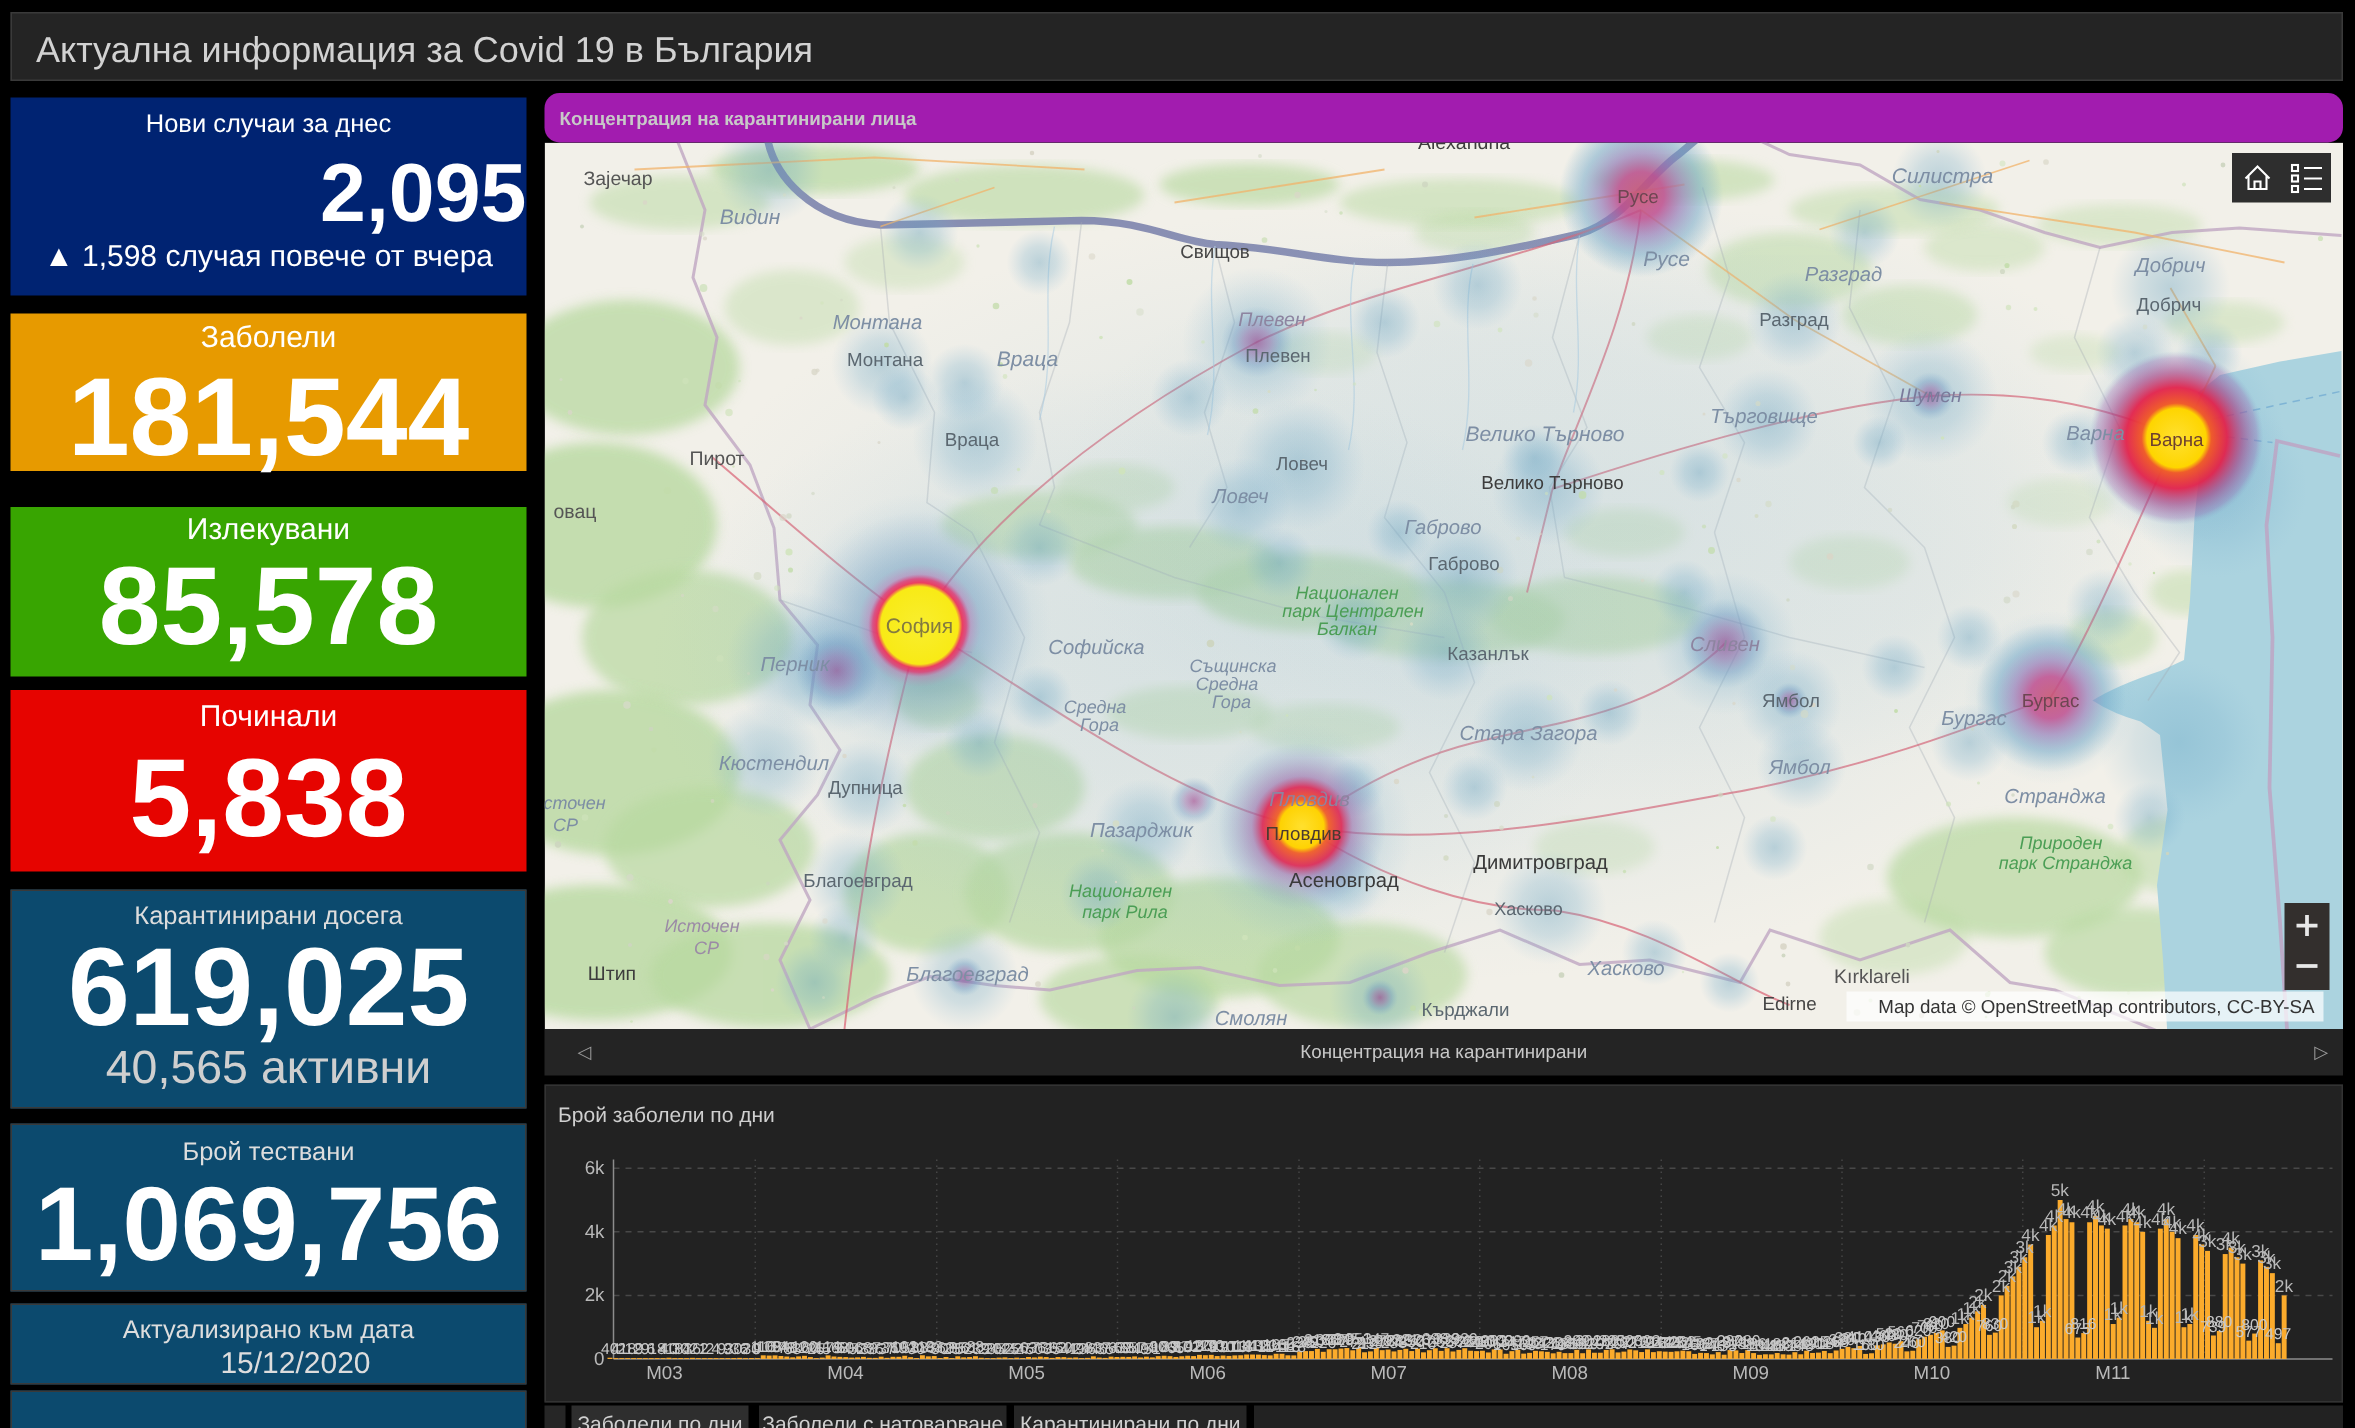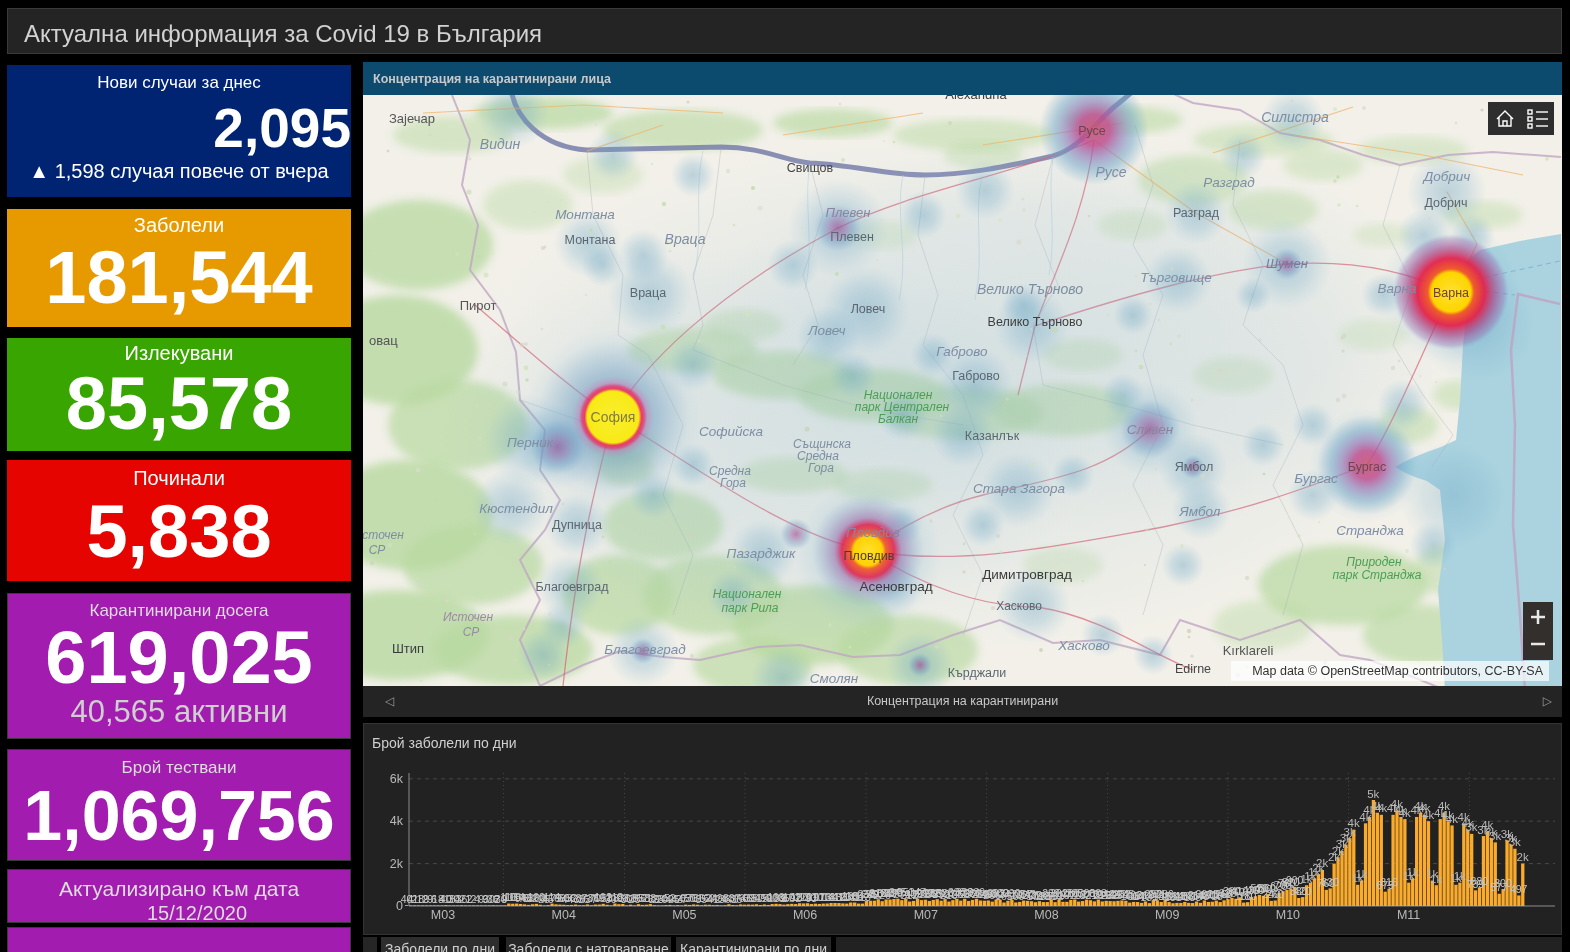--- a/index.html
+++ b/index.html
@@ -1,29 +1,29 @@
 <!DOCTYPE html>
 <html><head><meta charset="utf-8">
 <style>
 * { margin:0; padding:0; box-sizing:border-box; }
 body { width:1570px; height:952px; background:#000; font-family:"Liberation Sans", sans-serif; position:relative; overflow:hidden; }
 .abs { position:absolute; }
 .card { position:absolute; left:7px; width:344px; text-align:center; color:#fff; }
-.dark { background:#a21caf; border:1px solid #3a3a3a; }
+.dark { background:#0c4a6e; border:1px solid #3a3a3a; }
 </style></head>
 <body>
 <div class="abs" style="left:7px;top:8px;width:1555px;height:46px;background:#242424;border:1px solid #3a3a3a;">
     <div style="font-size:24px;color:#d2d2d2;padding:11px 0 0 16px;">Актуална информация за Covid 19 в България</div>
   </div>
 <div class="card" style="top:65px;height:132px;background:#002372;">
 <div style="font-size:17px;padding-top:8px;">Нови случаи за днес</div>
 <div style="font-size:55px;font-weight:bold;line-height:60px;padding-top:5px;text-align:right;">2,095</div>
 <div style="font-size:20px;padding-top:2px;">▲ 1,598 случая повече от вчера</div>
 </div>
-<div class="card" style="top:209px;height:118px;background:#e79a00;">
+<div class="card" style="top:209px;height:105px;background:#e79a00;">
 <div style="font-size:20px;padding-top:5px;">Заболели</div>
 <div style="font-size:74px;font-weight:bold;line-height:78px;padding-top:2px;">181,544</div>
 </div>
 <div class="card" style="top:338px;height:113px;background:#38a501;">
 <div style="font-size:20px;padding-top:4px;">Излекувани</div>
 <div style="font-size:74px;font-weight:bold;line-height:78px;padding-top:0px;">85,578</div>
 </div>
 <div class="card" style="top:460px;height:121px;background:#e60400;">
 <div style="font-size:20px;padding-top:7px;">Починали</div>
 <div style="font-size:74px;font-weight:bold;line-height:78px;padding-top:3px;">5,838</div>
@@ -31,25 +31,25 @@
 <div class="card dark" style="top:593px;height:146px;">
 <div style="font-size:17px;color:#ddd;padding-top:7px;">Карантинирани досега</div>
 <div style="font-size:74px;font-weight:bold;line-height:74px;padding-top:0px;">619,025</div>
 <div style="font-size:31px;color:#cfcfcf;line-height:34px;">40,565 активни</div>
 </div>
 <div class="card dark" style="top:749px;height:112px;">
 <div style="font-size:17px;color:#ddd;padding-top:8px;">Брой тествани</div>
 <div style="font-size:70px;font-weight:bold;line-height:74px;padding-top:1px;">1,069,756</div>
 </div>
 <div class="card dark" style="top:869px;height:54px;">
-<div style="font-size:21px;color:#ddd;padding-top:7px;">Актуализирано към дата</div>
+<div style="font-size:17px;color:#ddd;padding-top:7px;">Актуализирано към дата</div>
 <div style="font-size:20px;color:#ddd;padding-top:1px;padding-left:36px;">15/12/2020</div>
 </div>
 <div class="card dark" style="top:927px;height:30px;"></div>
-<div class="abs" style="left:363px;top:62px;width:1199px;height:33px;background:#0c4a6e;">
+<div class="abs" style="left:363px;top:62px;width:1199px;height:33px;background:#a21caf;border-radius:10px;">
     <div style="font-size:12.5px;font-weight:bold;color:#c8c8c8;padding:10px 0 0 10px;">Концентрация на карантинирани лица</div>
   </div>
 <div class="abs" style="left:363px;top:95px;width:1199px;height:591px;overflow:hidden;"><svg width="1199" height="591" viewBox="0 0 1199 591">
       <defs>
 <radialGradient id="soft">
           <stop offset="0%" stop-color="rgba(96,158,190,0.38)"></stop>
           <stop offset="50%" stop-color="rgba(108,168,200,0.25)"></stop>
           <stop offset="100%" stop-color="rgba(130,180,212,0)"></stop>
         </radialGradient>
 <radialGradient id="soft2">

